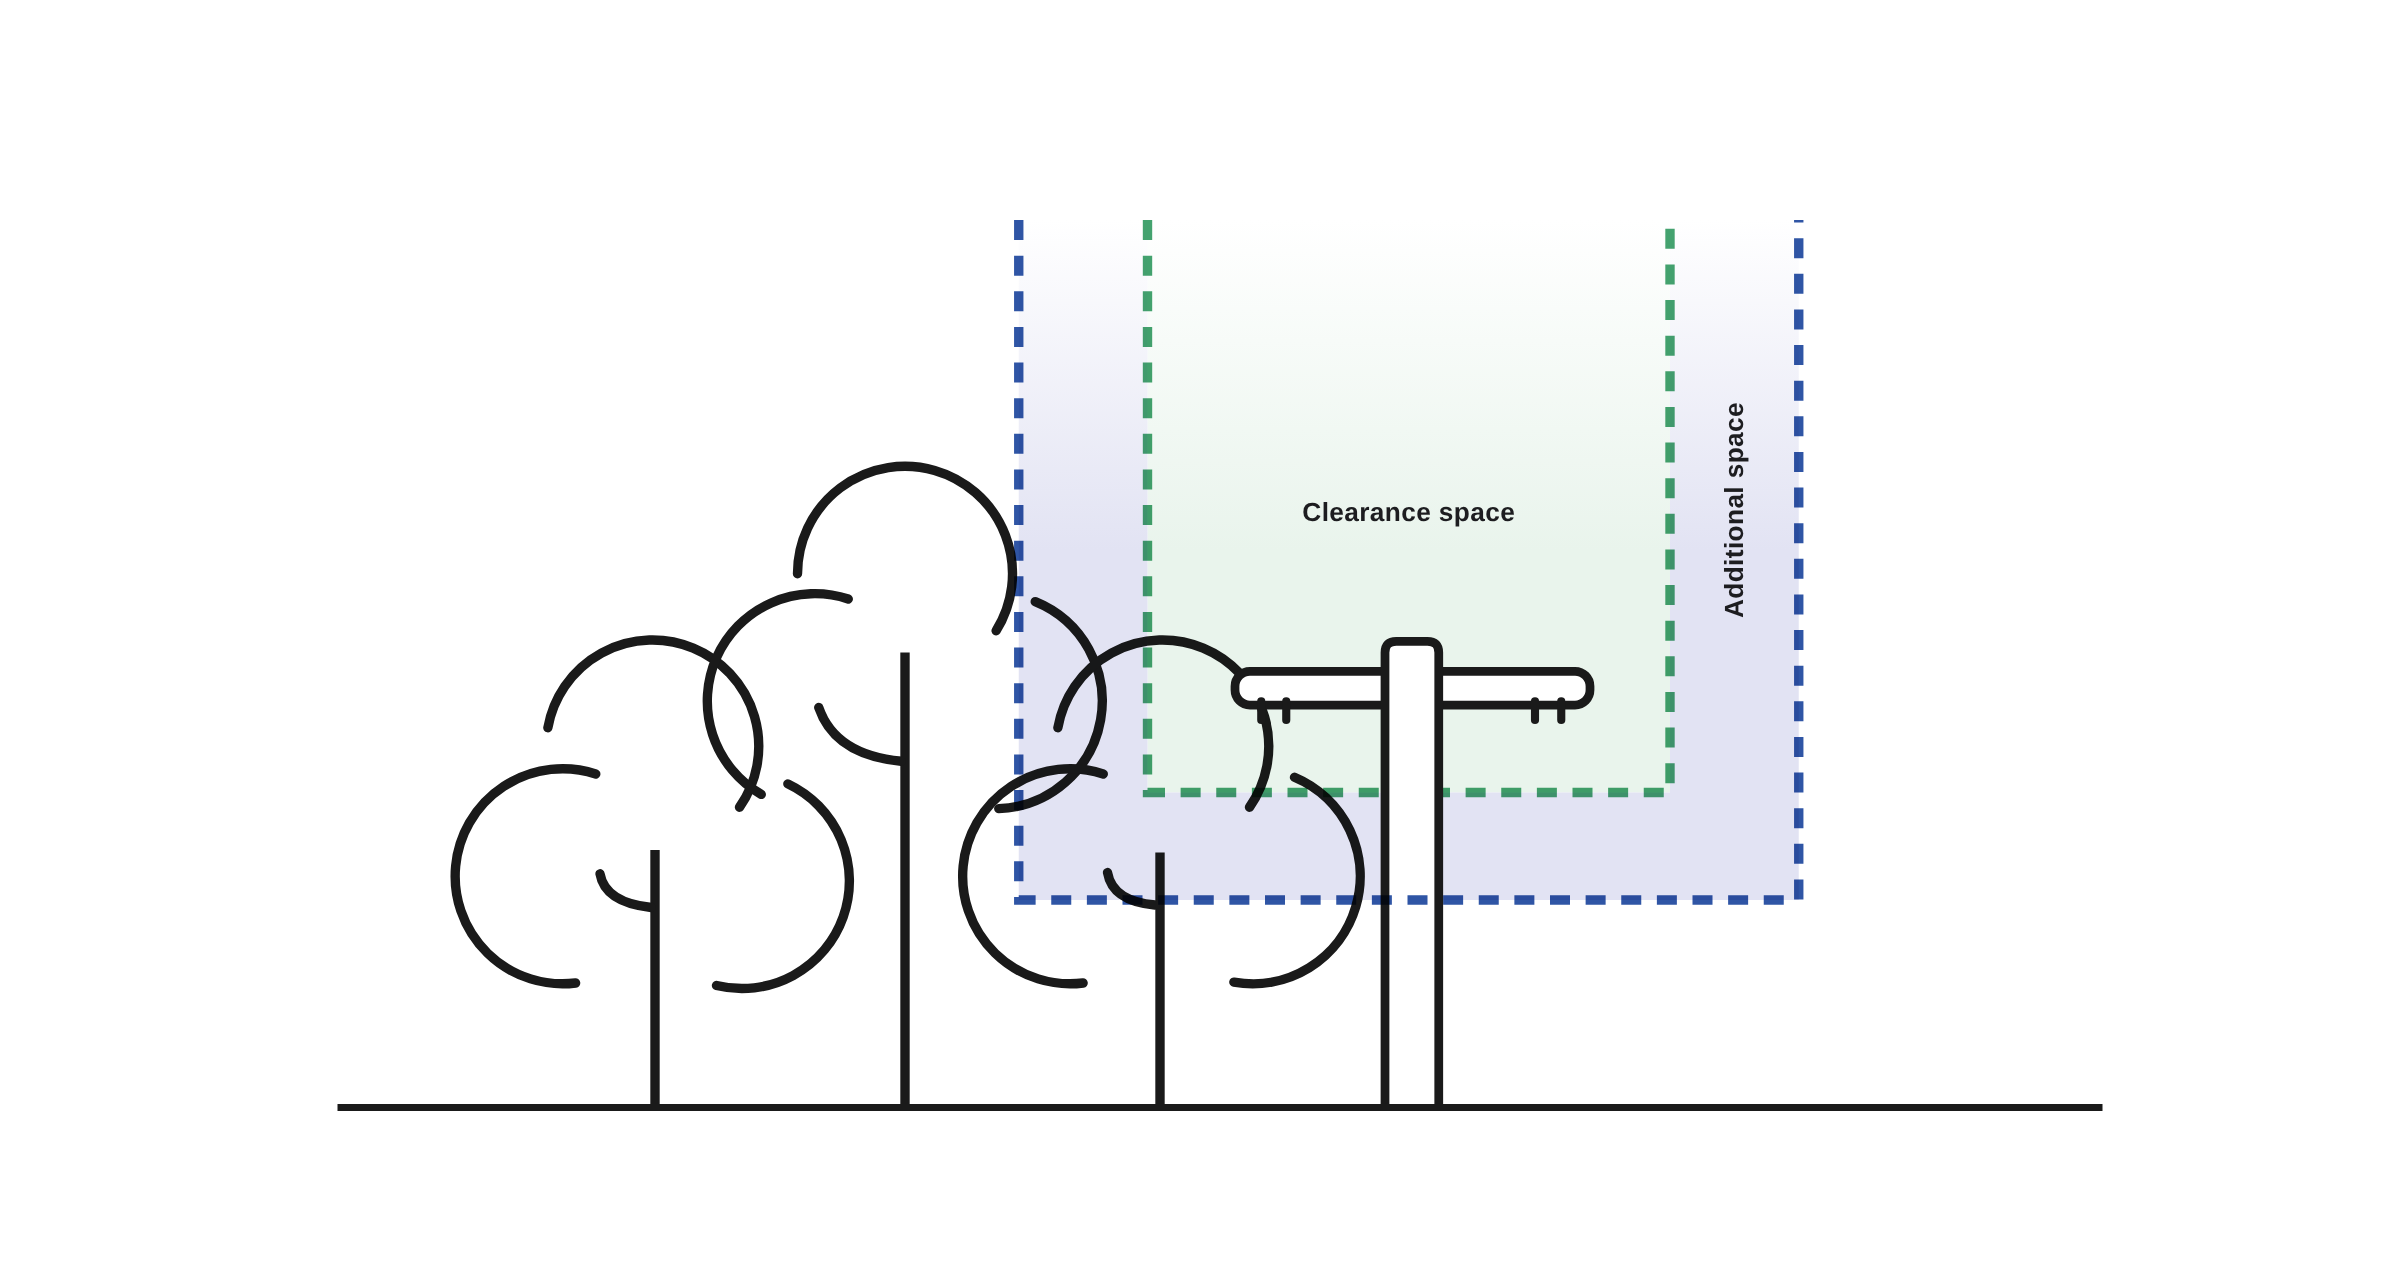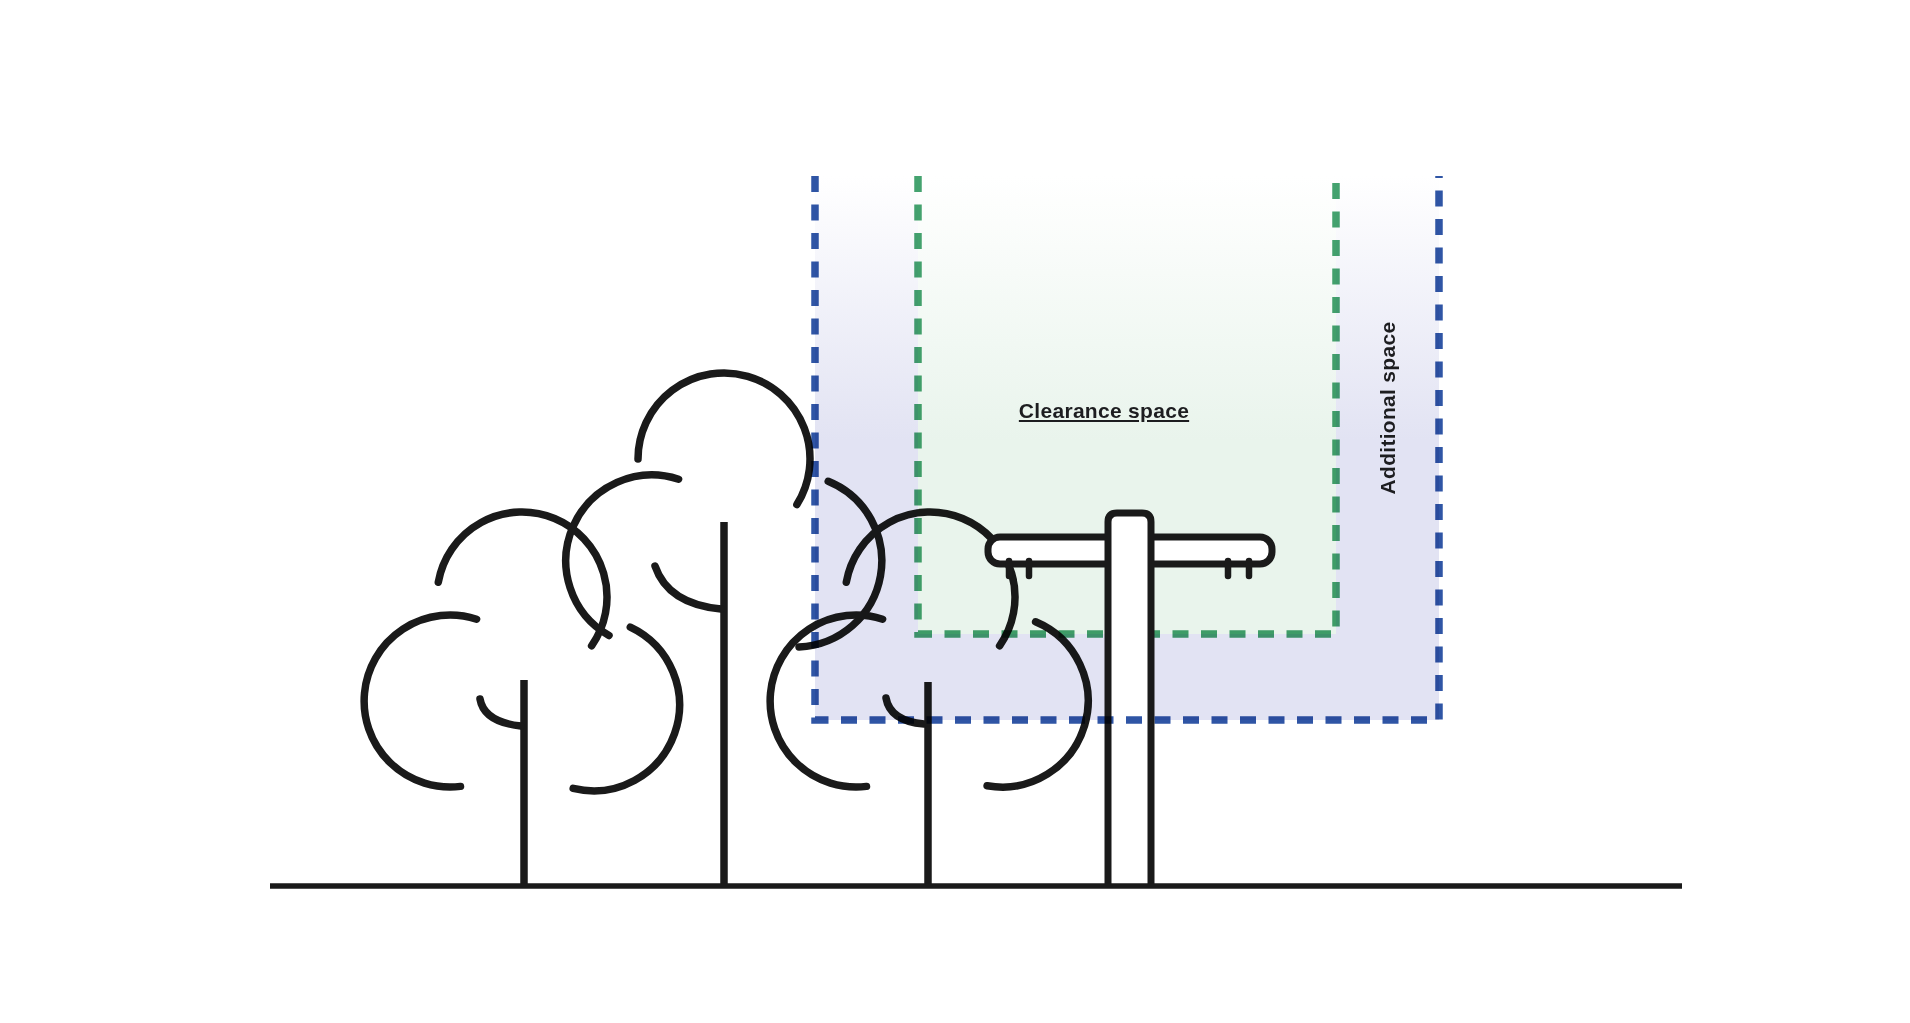--- a/index.html
+++ b/index.html
@@ -55,15 +55,15 @@
         <rect x="988" y="537" width="284" height="27" rx="12"></rect>
         <line x1="1009" y1="561" x2="1009" y2="576" stroke-width="6.5" stroke-linecap="round"></line>
         <line x1="1029" y1="561" x2="1029" y2="576" stroke-width="6.5" stroke-linecap="round"></line>
         <line x1="1228" y1="561" x2="1228" y2="576" stroke-width="6.5" stroke-linecap="round"></line>
         <line x1="1249" y1="561" x2="1249" y2="576" stroke-width="6.5" stroke-linecap="round"></line>
         <path d="M1108 885 V522 Q1108 513 1117 513 H1142 Q1151 513 1151 522 V885"></path>
       </g>
       <path d="M815 176 V720 H1439 V176" fill="none" stroke="#2f55a5" stroke-width="7.5" stroke-dasharray="16 12.5" style="mix-blend-mode:multiply"></path>
       <line x1="270" y1="886" x2="1682" y2="886" stroke="#1a1a1a" stroke-width="5.5"></line>
     </svg>
-  <div class="zone-label" id="lbl-clearance" style="left: 1104px; top: 411px; text-decoration: underline;">Clearance space</div>
+  <div class="zone-label" id="lbl-clearance" style="left: 1127px; top: 411px;">Clearance space</div>
   <div class="zone-label vertical" id="lbl-additional" style="left: 1388px; top: 408px;">Additional space</div>
 </div>
 
 </body></html>

